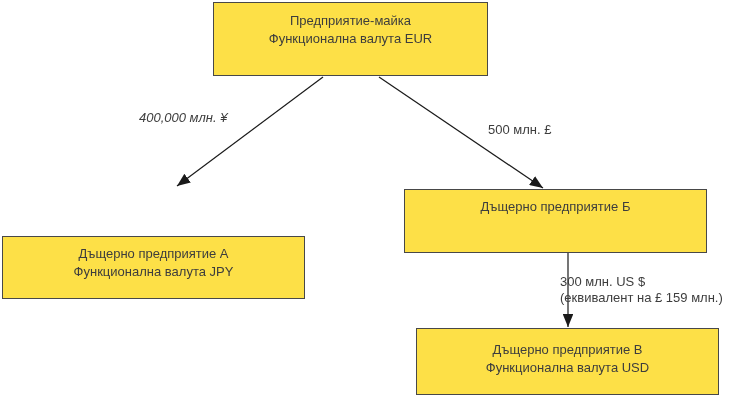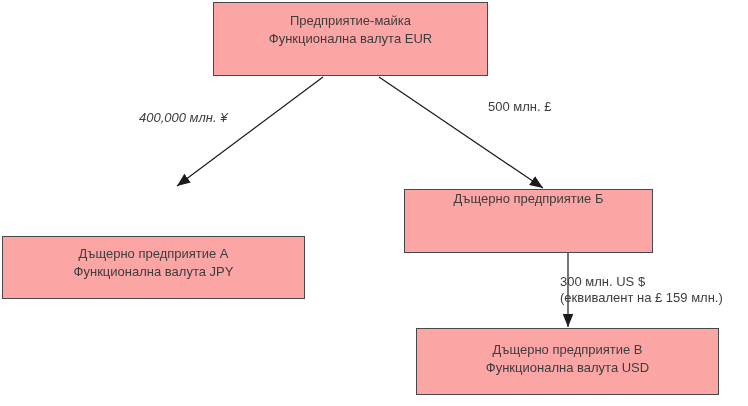--- a/index.html
+++ b/index.html
@@ -15,39 +15,39 @@
     position: absolute;
     left: 0; top: 0;
     width: 748px; height: 406px;
   }
   svg.edges line { stroke: var(--arrow, #1a1a1a); stroke-width: 1.2; }
   svg.edges path.head { fill: var(--arrow, #1a1a1a); }
   .node {
     position: absolute;
     box-sizing: border-box;
     border: 1px solid var(--box-border, #484848);
-    background: #fca5a5;
+    background: #fde047;
     text-align: center;
     color: var(--text, #3d3d3d);
     font-size: 13px;
     line-height: 18px;
   }
   .node-parent { left: 213px; top: 2px;   width: 275px; height: 74px; padding-top: 9px; }
   .node-a      { left: 2px;   top: 190px; width: 303px; height: 63px; padding-top: 8px; margin-top: 46px; }
-  .node-b      { left: 404px; top: 189px; width: 249px; height: 64px; }
+  .node-b      { left: 404px; top: 189px; width: 303px; height: 64px; padding-top: 8px; }
   .node-c      { left: 416px; top: 328px; width: 303px; height: 67px; padding-top: 12px; }
   .edge-label {
     position: absolute;
     color: var(--text, #3d3d3d);
     font-size: 13px;
     line-height: 16px;
     white-space: nowrap;
   }
   .label-jpy { left: 139px; top: 110px; font-style: italic; }
-  .label-gbp { left: 488px; top: 99px; }
+  .label-gbp { left: 488px; top: 122px; }
   .label-usd { left: 560px; top: 274px; }
 </style>
 </head>
 <body>
 
 <div class="canvas">
 
   <svg class="edges" viewBox="0 0 748 406" aria-hidden="true">
     <defs>
       <marker id="arrowhead" viewBox="0 0 11 9" refX="11" refY="4.5" markerWidth="11" markerHeight="9" orient="auto">

